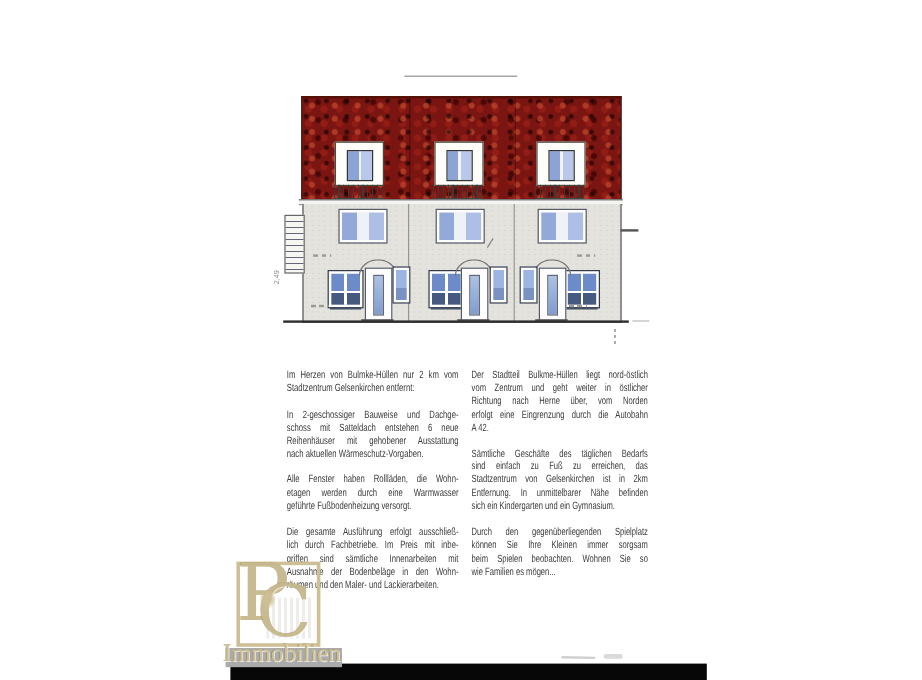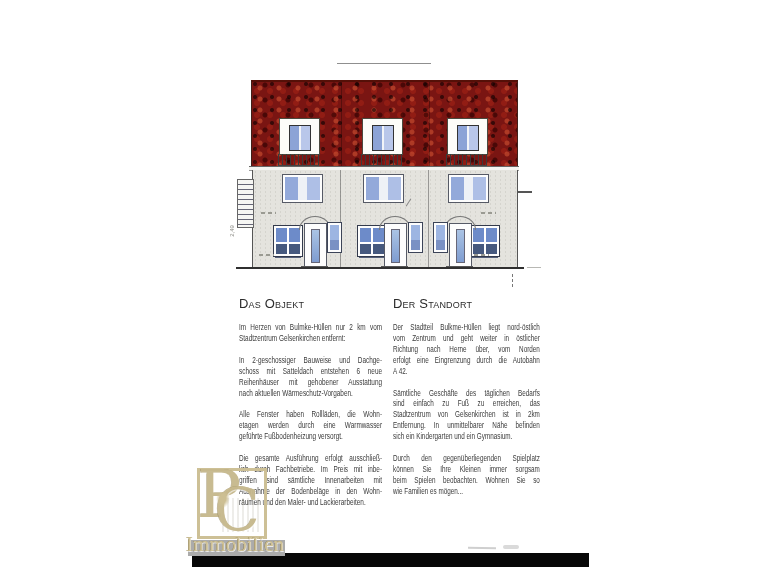--- a/index.html
+++ b/index.html
@@ -192,21 +192,20 @@
 
     <div class="trellis"></div>
     <div class="right-mark"></div>
     <div class="ground-line"></div>
     <div class="ground-faint"></div>
     <div class="below-tick"></div>
     <div class="dim-note">2,49</div>
   </div>
 
   <section class="col col-left">
-    <h2>Das Objekt</h2>
     <div class="paras">
         <div class="para">
           <div class="line">Im Herzen von Bulmke-Hüllen nur 2 km vom</div>
           <div class="line last">Stadtzentrum Gelsenkirchen entfernt:</div>
         </div>
         <div class="para">
           <div class="line">In 2-geschossiger Bauweise und Dachge-</div>
           <div class="line">schoss mit Satteldach entstehen 6 neue</div>
           <div class="line">Reihenhäuser mit gehobener Ausstattung</div>
           <div class="line last">nach aktuellen Wärmeschutz-Vorgaben.</div>
@@ -220,21 +219,20 @@
           <div class="line">Die gesamte Ausführung erfolgt ausschließ-</div>
           <div class="line">lich durch Fachbetriebe. Im Preis mit inbe-</div>
           <div class="line">griffen sind sämtliche Innenarbeiten mit</div>
           <div class="line">Ausnahme der Bodenbeläge in den Wohn-</div>
           <div class="line last">räumen und den Maler- und Lackierarbeiten.</div>
         </div>
       </div>
   </section>
 
   <section class="col col-right">
-    <h2>Der Standort</h2>
     <div class="paras">
         <div class="para">
           <div class="line">Der Stadtteil Bulkme-Hüllen liegt nord-östlich</div>
           <div class="line">vom Zentrum und geht weiter in östlicher</div>
           <div class="line">Richtung nach Herne über, vom Norden</div>
           <div class="line">erfolgt eine Eingrenzung durch die Autobahn</div>
           <div class="line last">A 42.</div>
         </div>
         <div class="para">
           <div class="line">Sämtliche Geschäfte des täglichen Bedarfs</div>

